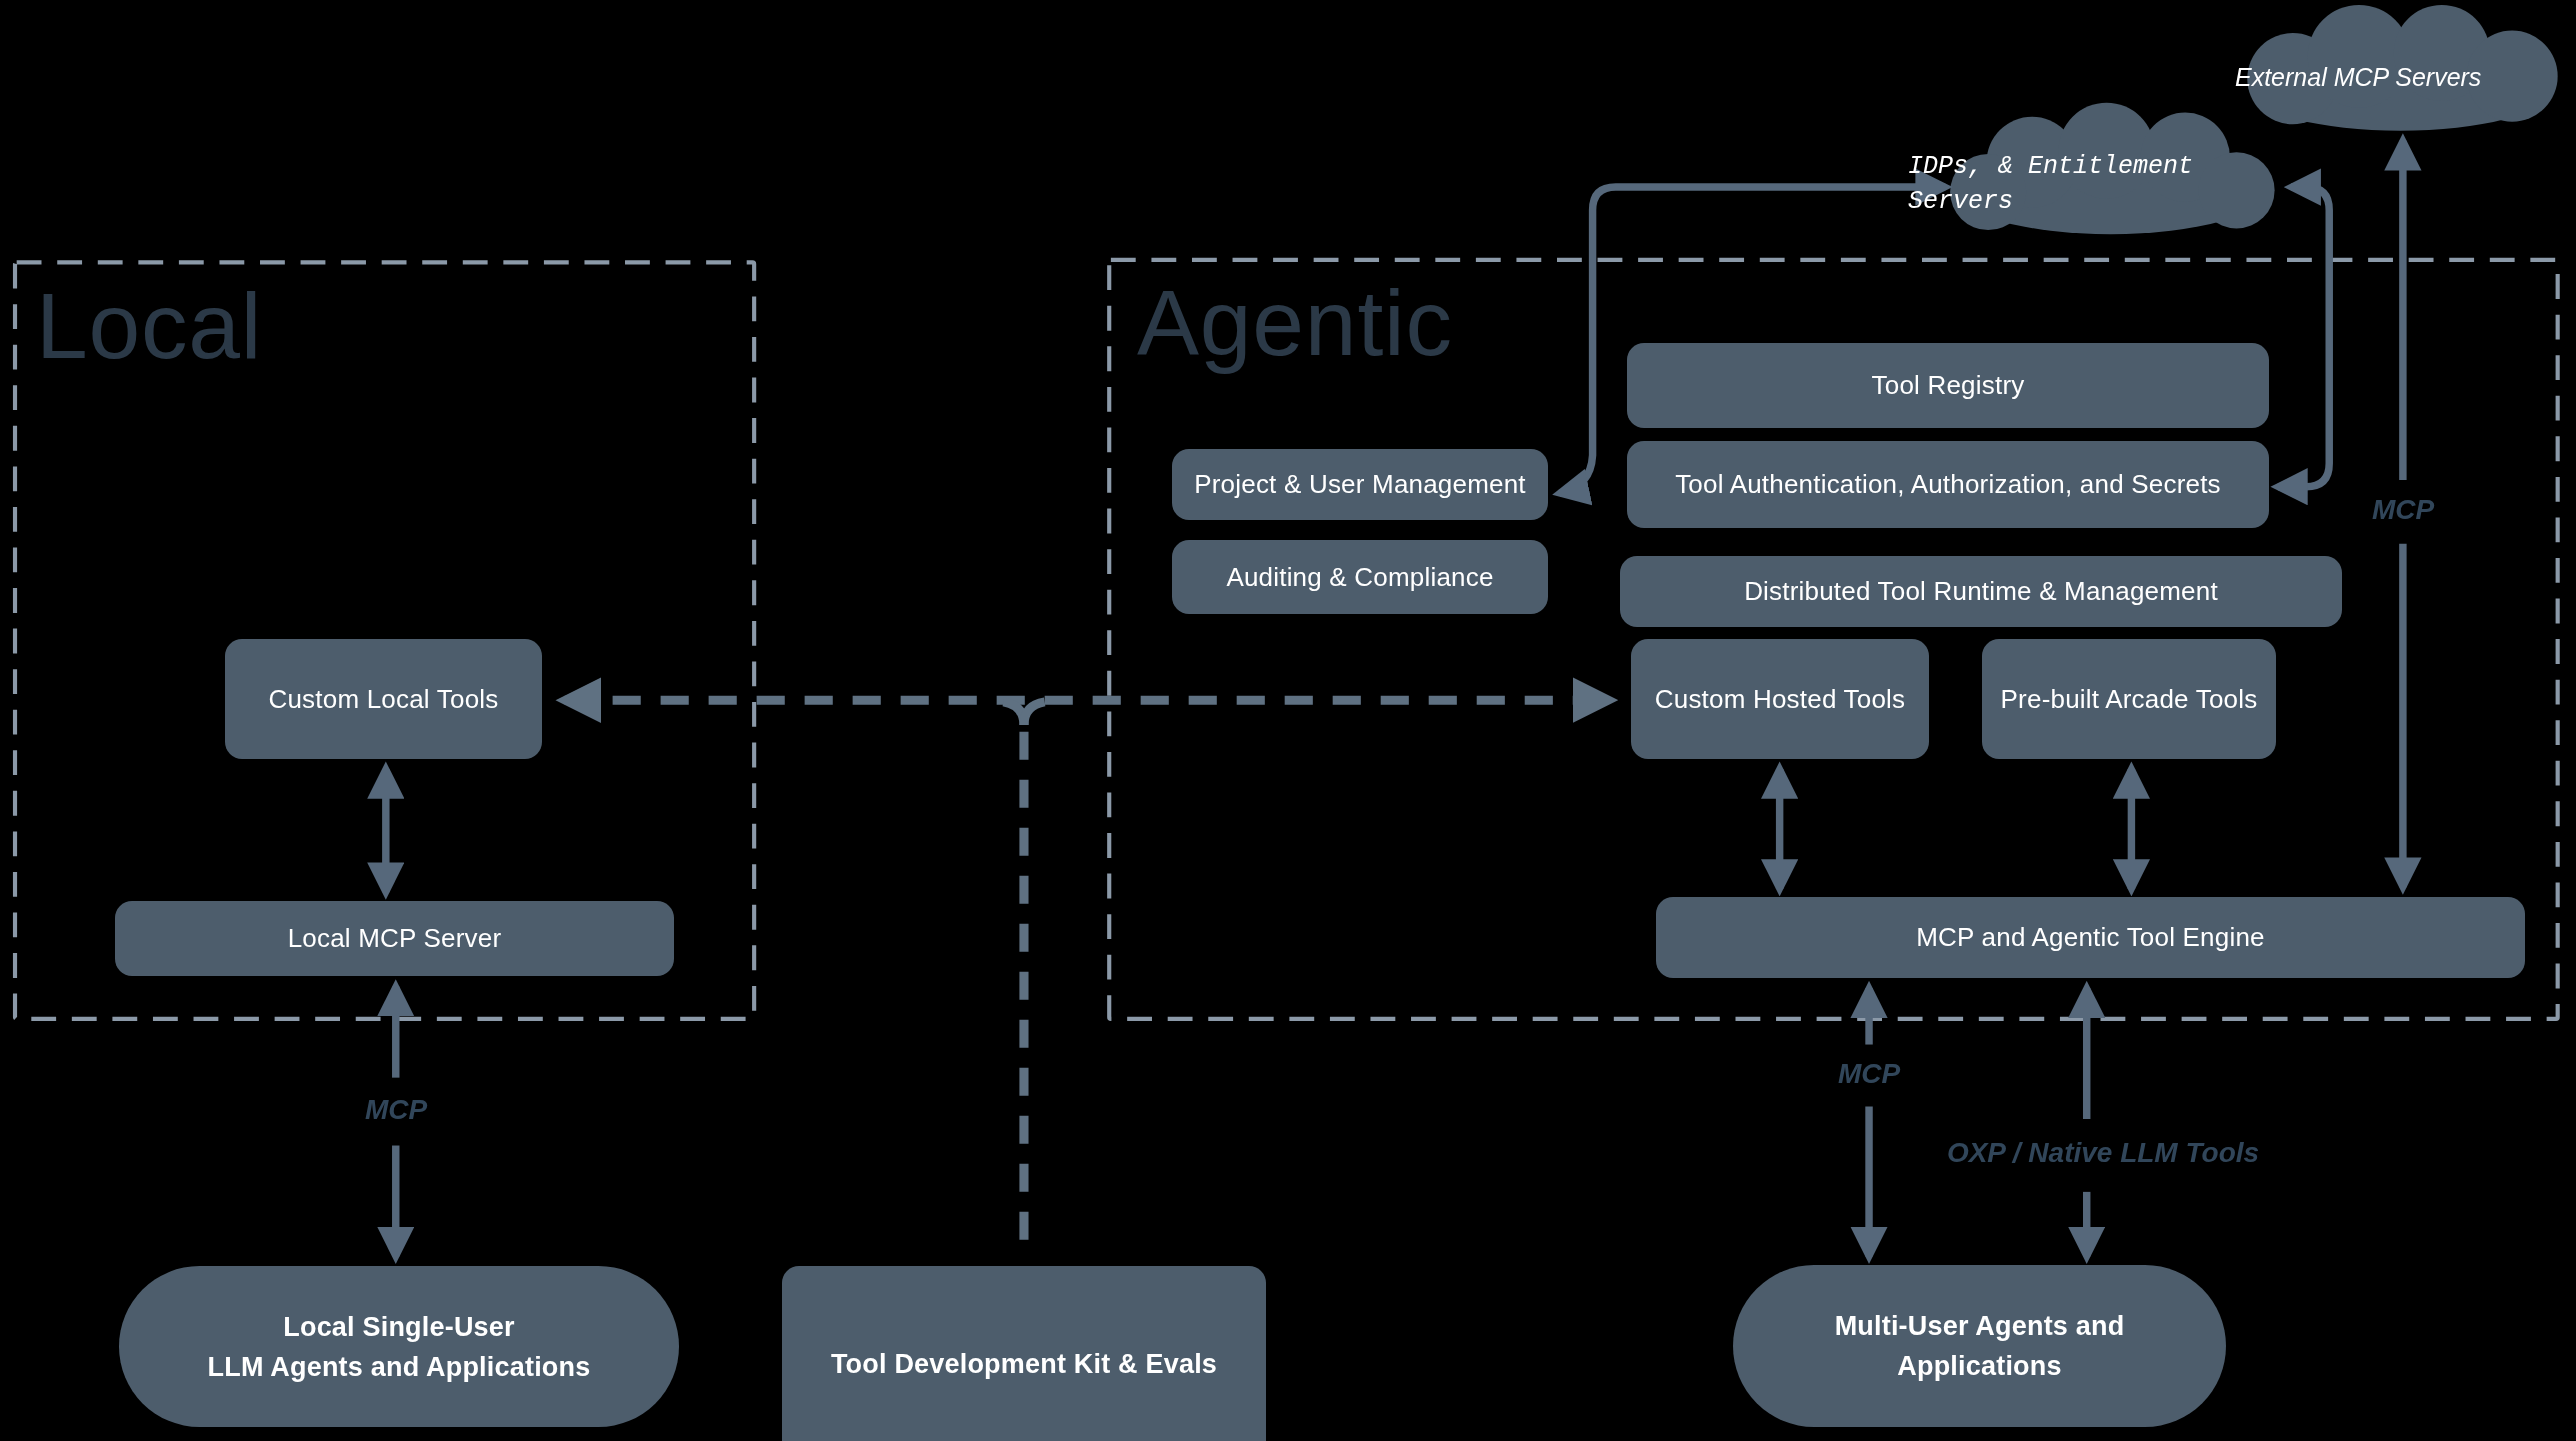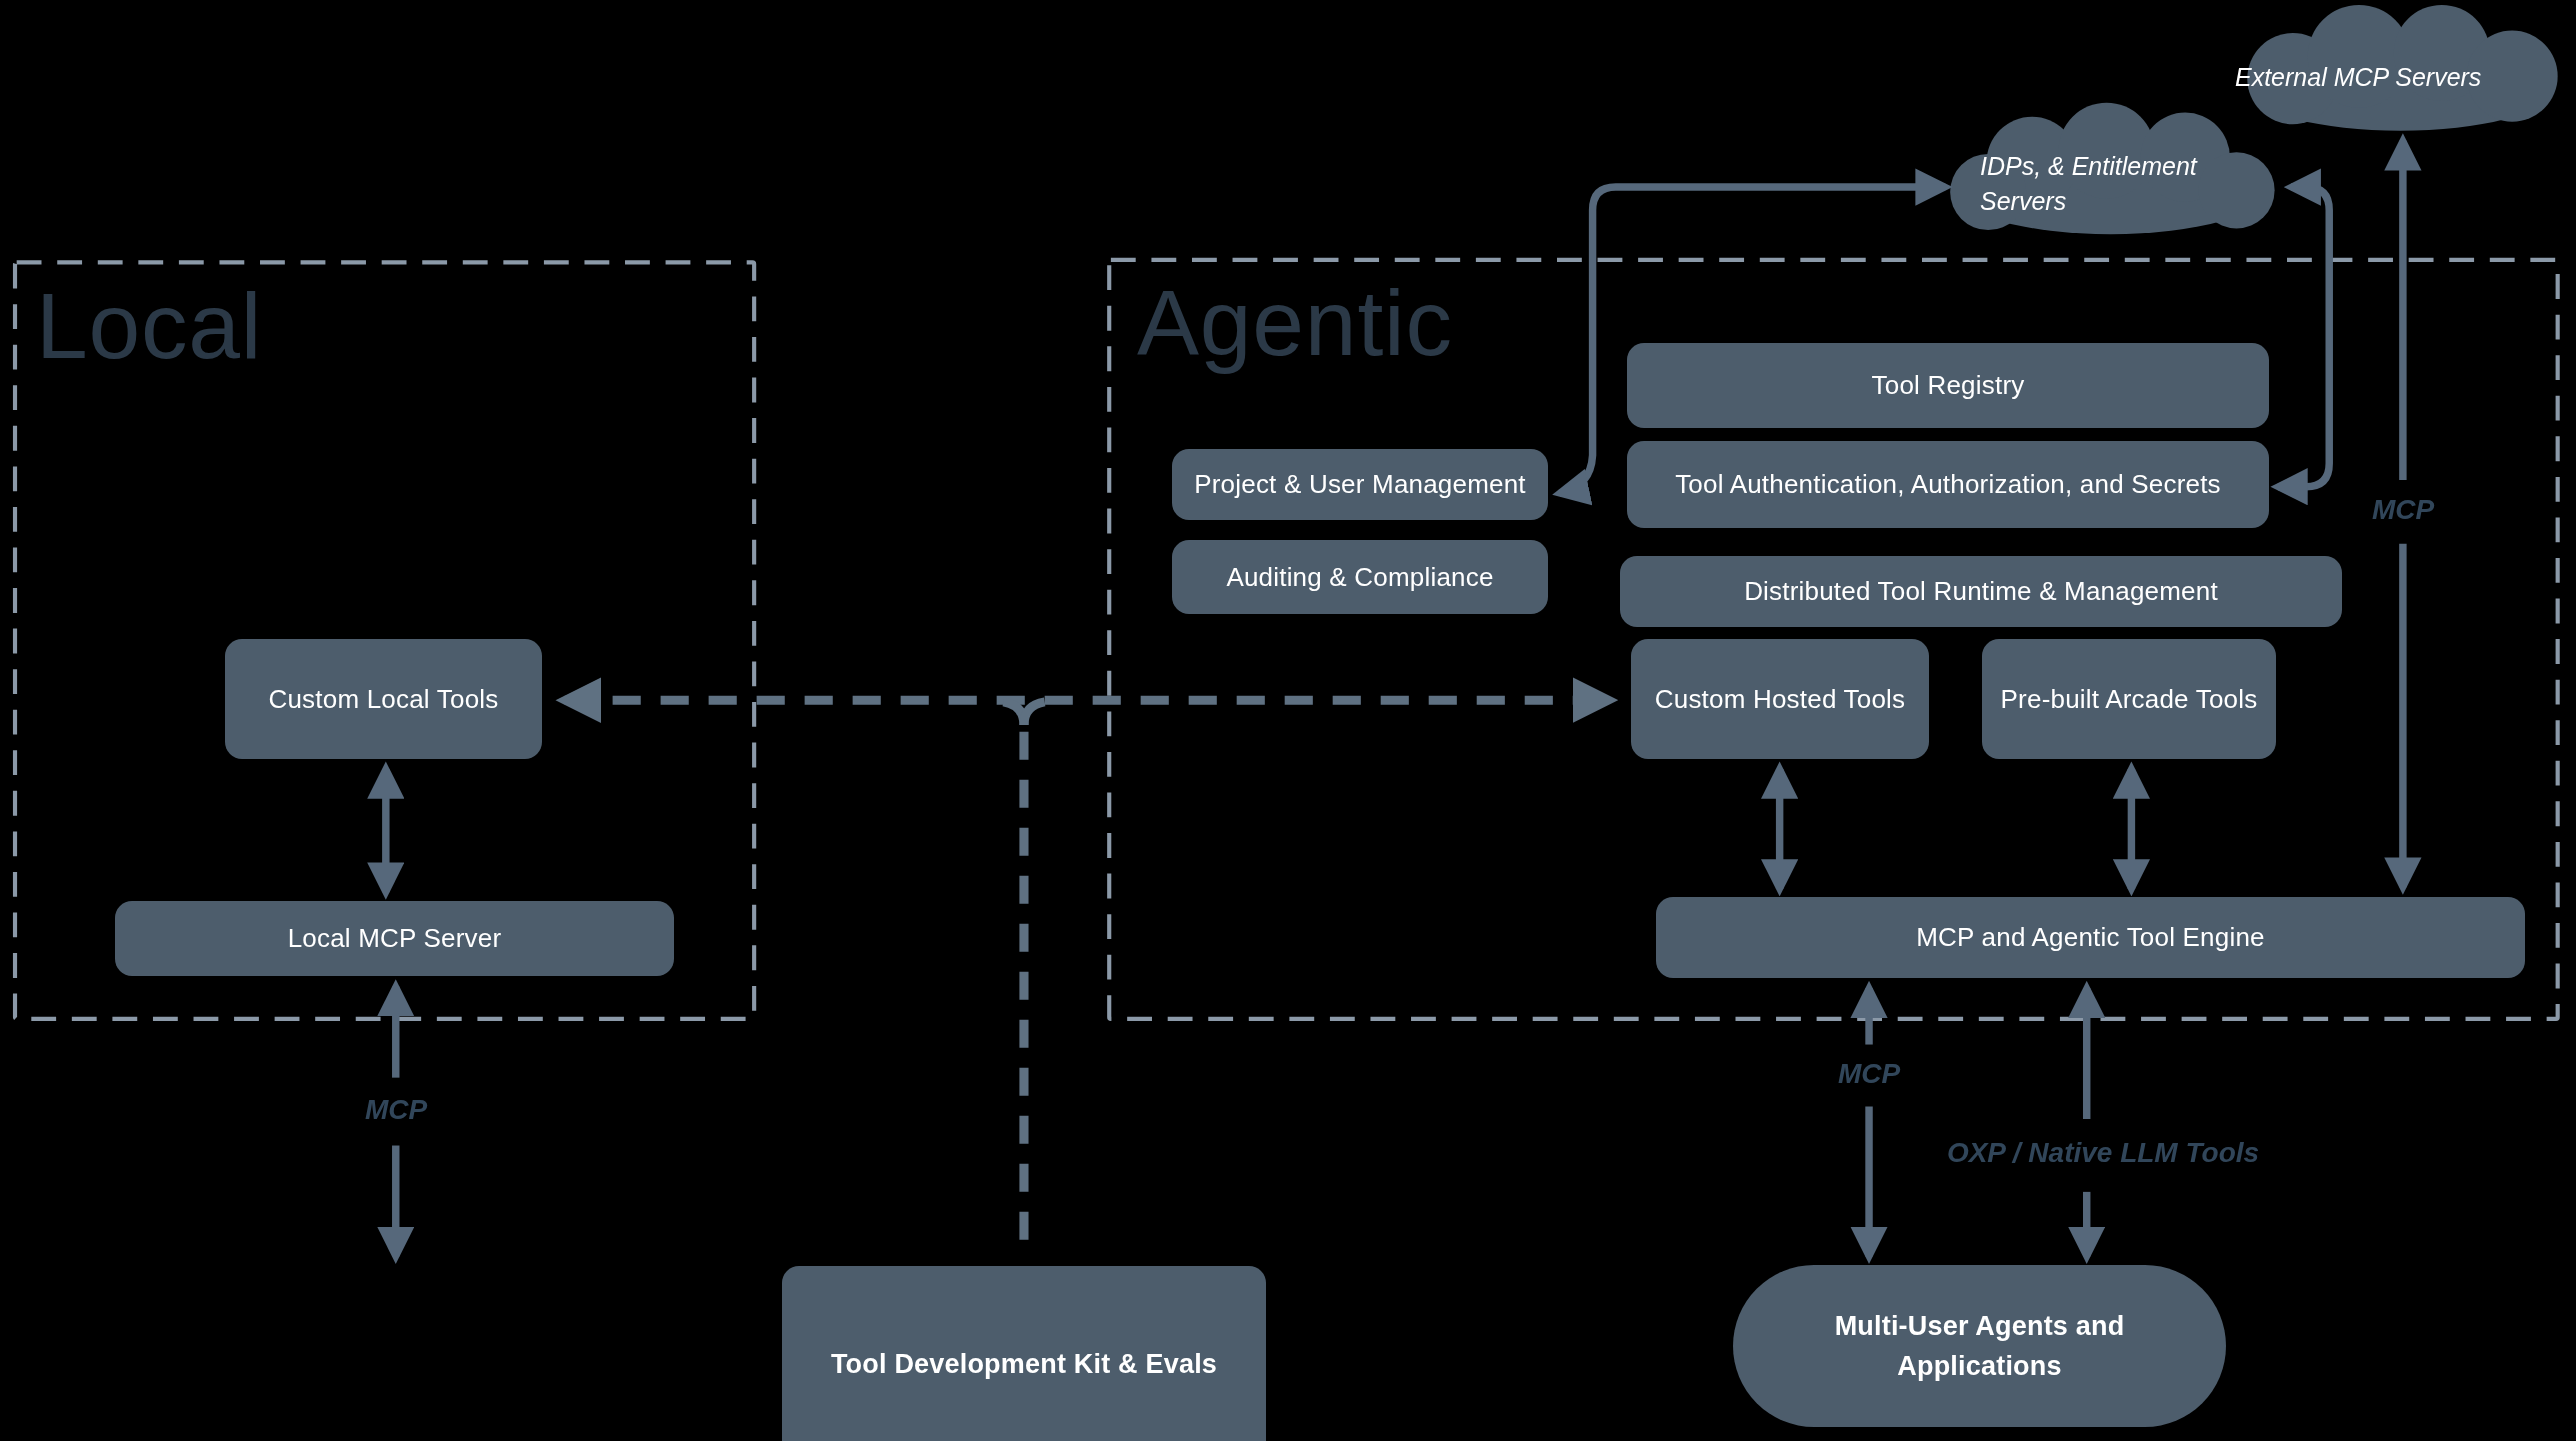--- a/index.html
+++ b/index.html
@@ -87,37 +87,41 @@
     <path class="wire-dashed" d="M682,846 H1944" marker-start="url(#ahD)" marker-end="url(#ahD)"></path>
     <path class="wire-shoulder" d="M1212,848 Q1237,852 1237,876"></path>
     <path class="wire-shoulder" d="M1262,848 Q1237,852 1237,876"></path>
     <path class="wire-dashed" d="M1237,884 V1520"></path>
   </svg>
 
   <div class="region-title" style="left:36px;top:273px;">Local</div>
   <div class="region-title" style="left:1137px;top:270px;">Agentic</div>
 
   <div class="cloud-label" style="left:2235px;top:60px;width:331px;">External MCP Servers</div>
-  <div class="cloud-label" style="left:1980px;top:149px;width:315px;">
+  <div class="cloud-label" style="left:1908px;top:149px;width:315px;font-family:Liberation Mono, monospace;">
     <div>IDPs, &amp; Entitlement</div>
     <div>Servers</div>
   </div>
 
   <div class="node" style="left:225px;top:639px;width:317px;height:120px;">Custom Local Tools</div>
   <div class="node" style="left:115px;top:901px;width:559px;height:75px;">Local MCP Server</div>
 
   <div class="node" style="left:1627px;top:343px;width:642px;height:85px;">Tool Registry</div>
   <div class="node" style="left:1172px;top:449px;width:376px;height:71px;">Project &amp; User Management</div>
   <div class="node" style="left:1627px;top:441px;width:642px;height:87px;">Tool Authentication, Authorization, and Secrets</div>
   <div class="node" style="left:1172px;top:540px;width:376px;height:74px;">Auditing &amp; Compliance</div>
   <div class="node" style="left:1620px;top:542px;width:722px;height:71px;margin-top:14px;">Distributed Tool Runtime &amp; Management</div>
   <div class="node" style="left:1631px;top:639px;width:298px;height:120px;">Custom Hosted Tools</div>
   <div class="node" style="left:1982px;top:639px;width:294px;height:120px;">Pre-built Arcade Tools</div>
   <div class="node" style="left:1632px;top:897px;width:869px;height:81px;margin-left:24px;">MCP and Agentic Tool Engine</div>
 
+  <div class="node pill bold" style="left:119px;top:1266px;width:560px;height:161px;">
+    <div>Local Single-User</div>
+    <div>LLM Agents and Applications</div>
+  </div>
   <div class="node bold" style="left:782px;top:1266px;width:484px;height:196px;">Tool Development Kit &amp; Evals</div>
   <div class="node pill bold" style="left:1733px;top:1265px;width:493px;height:162px;">
     <div>Multi-User Agents and</div>
     <div>Applications</div>
   </div>
 
   <div class="edge-label" style="left:338px;top:1094px;width:116px;">MCP</div>
   <div class="edge-label" style="left:2345px;top:494px;width:116px;">MCP</div>
   <div class="edge-label" style="left:1811px;top:1058px;width:116px;">MCP</div>
   <div class="edge-label" style="left:1929px;top:1137px;width:348px;">OXP / Native LLM Tools</div>

